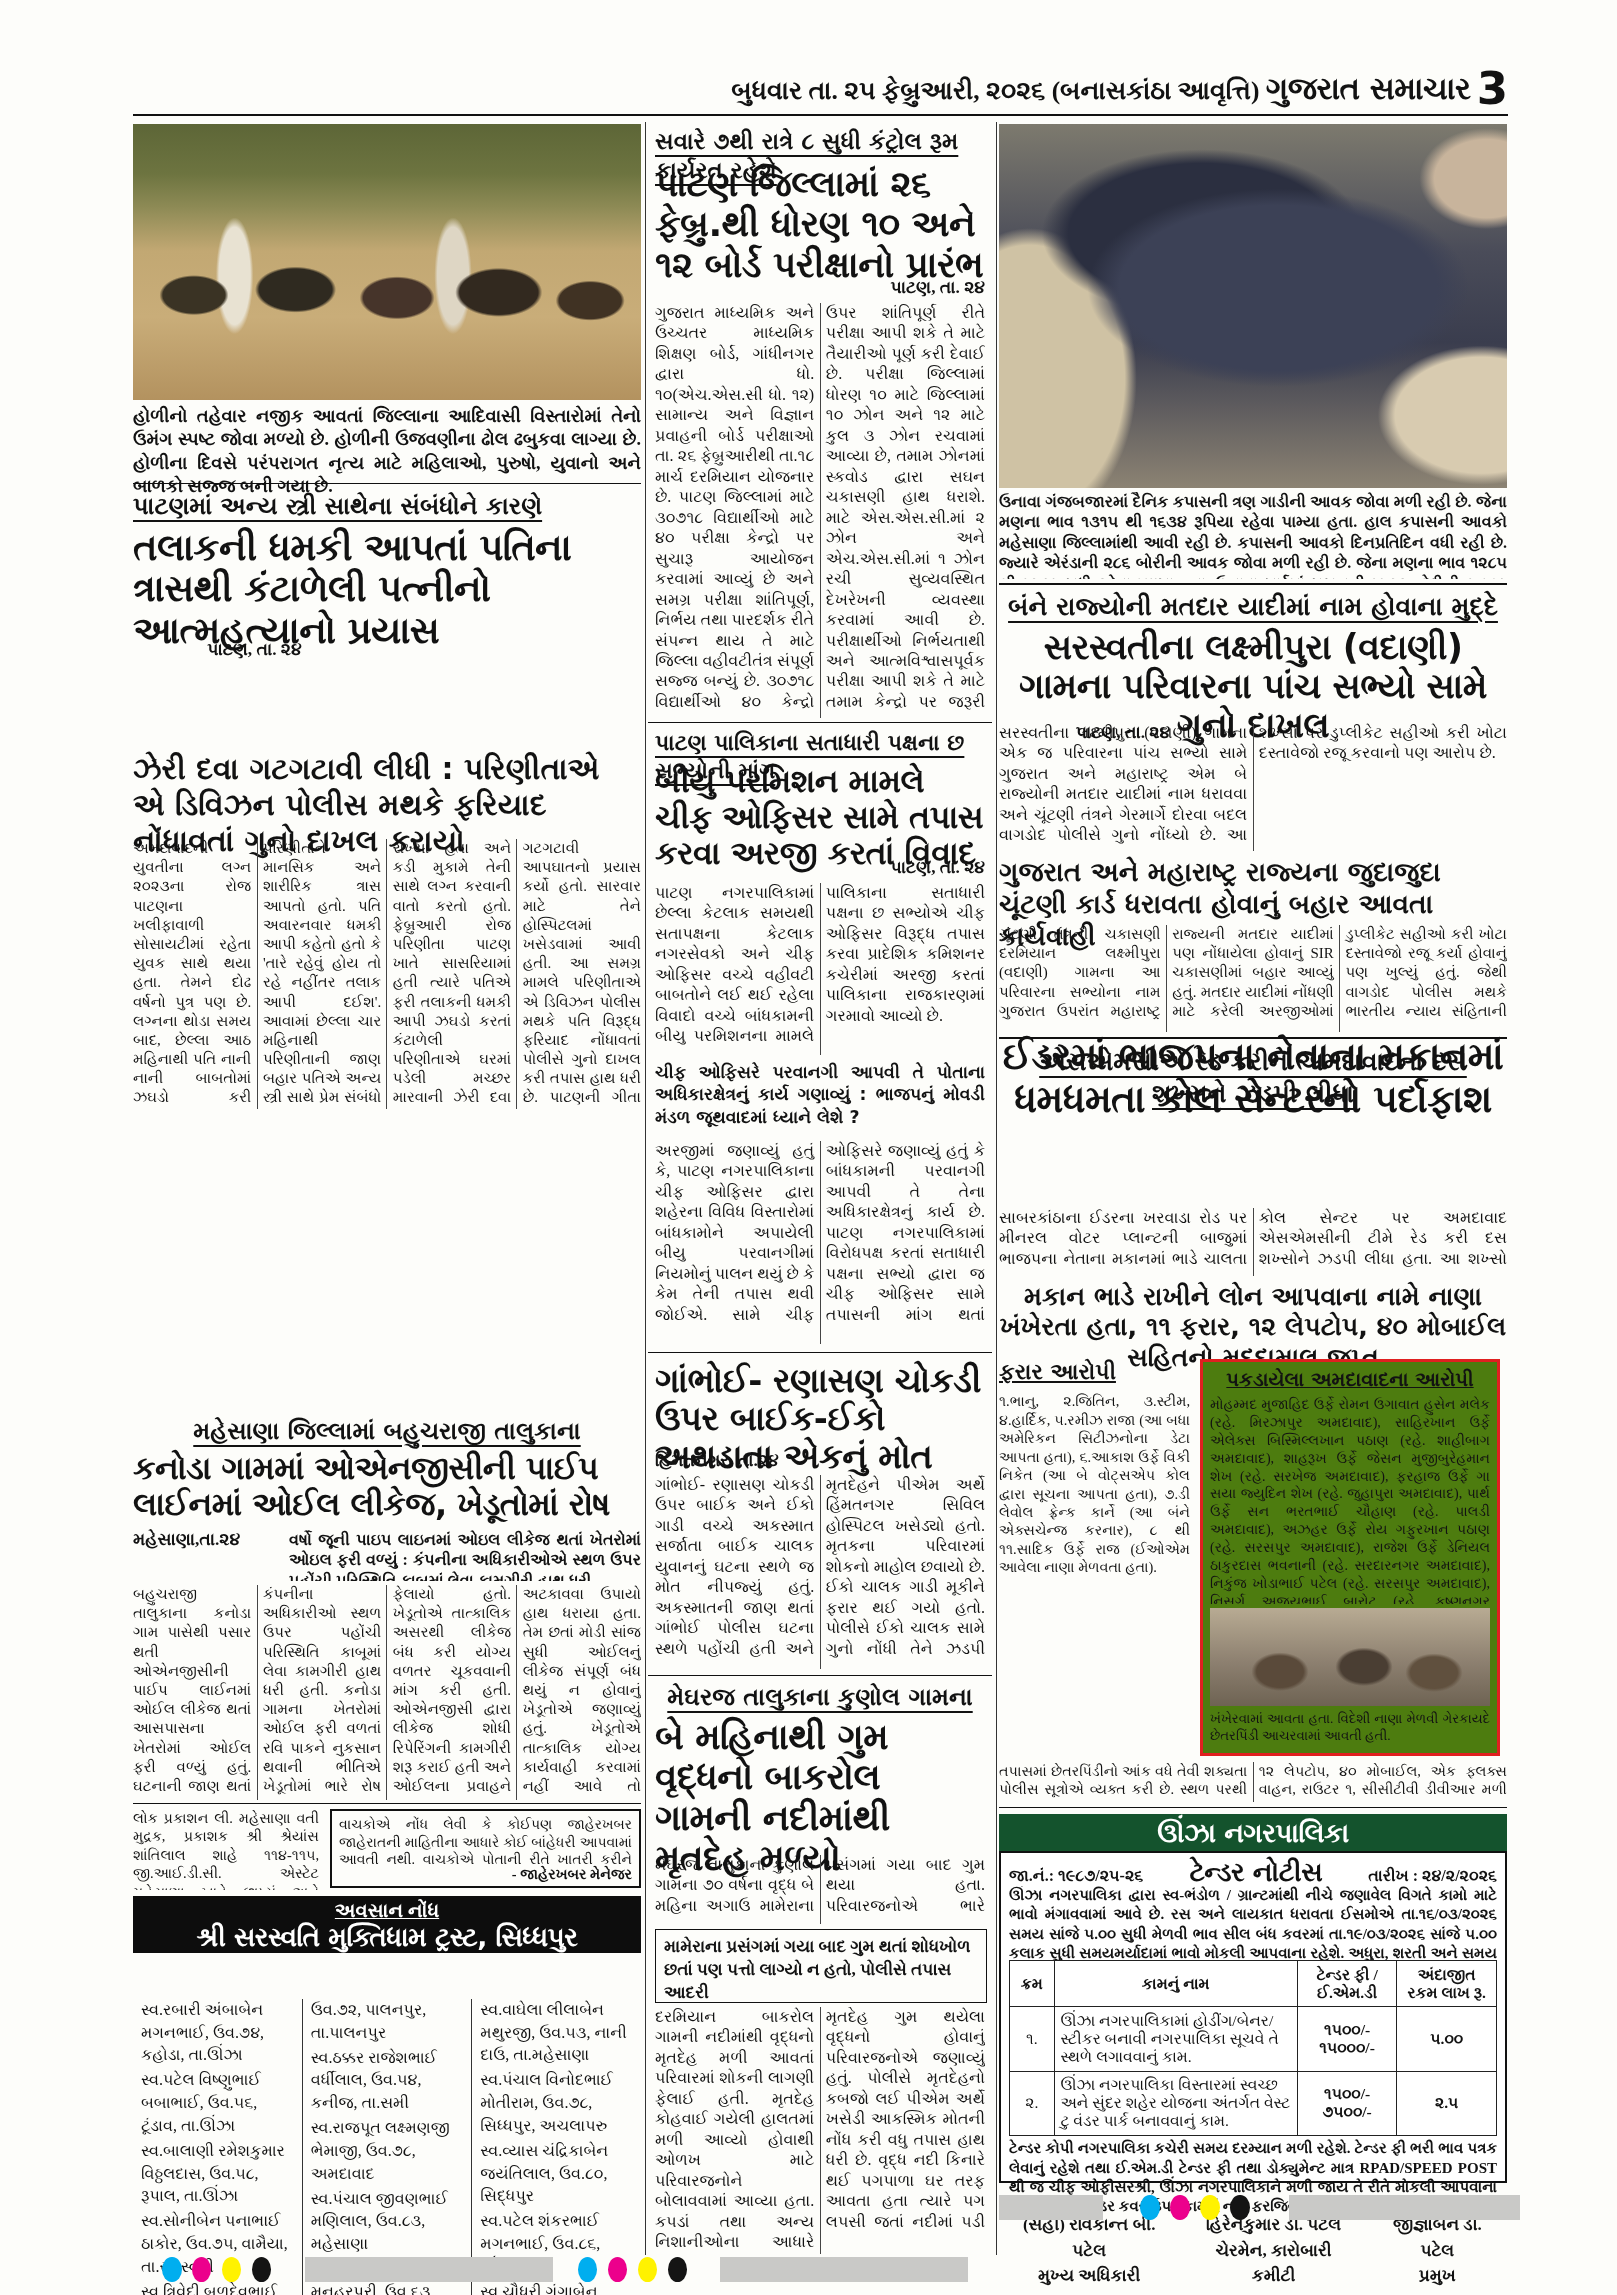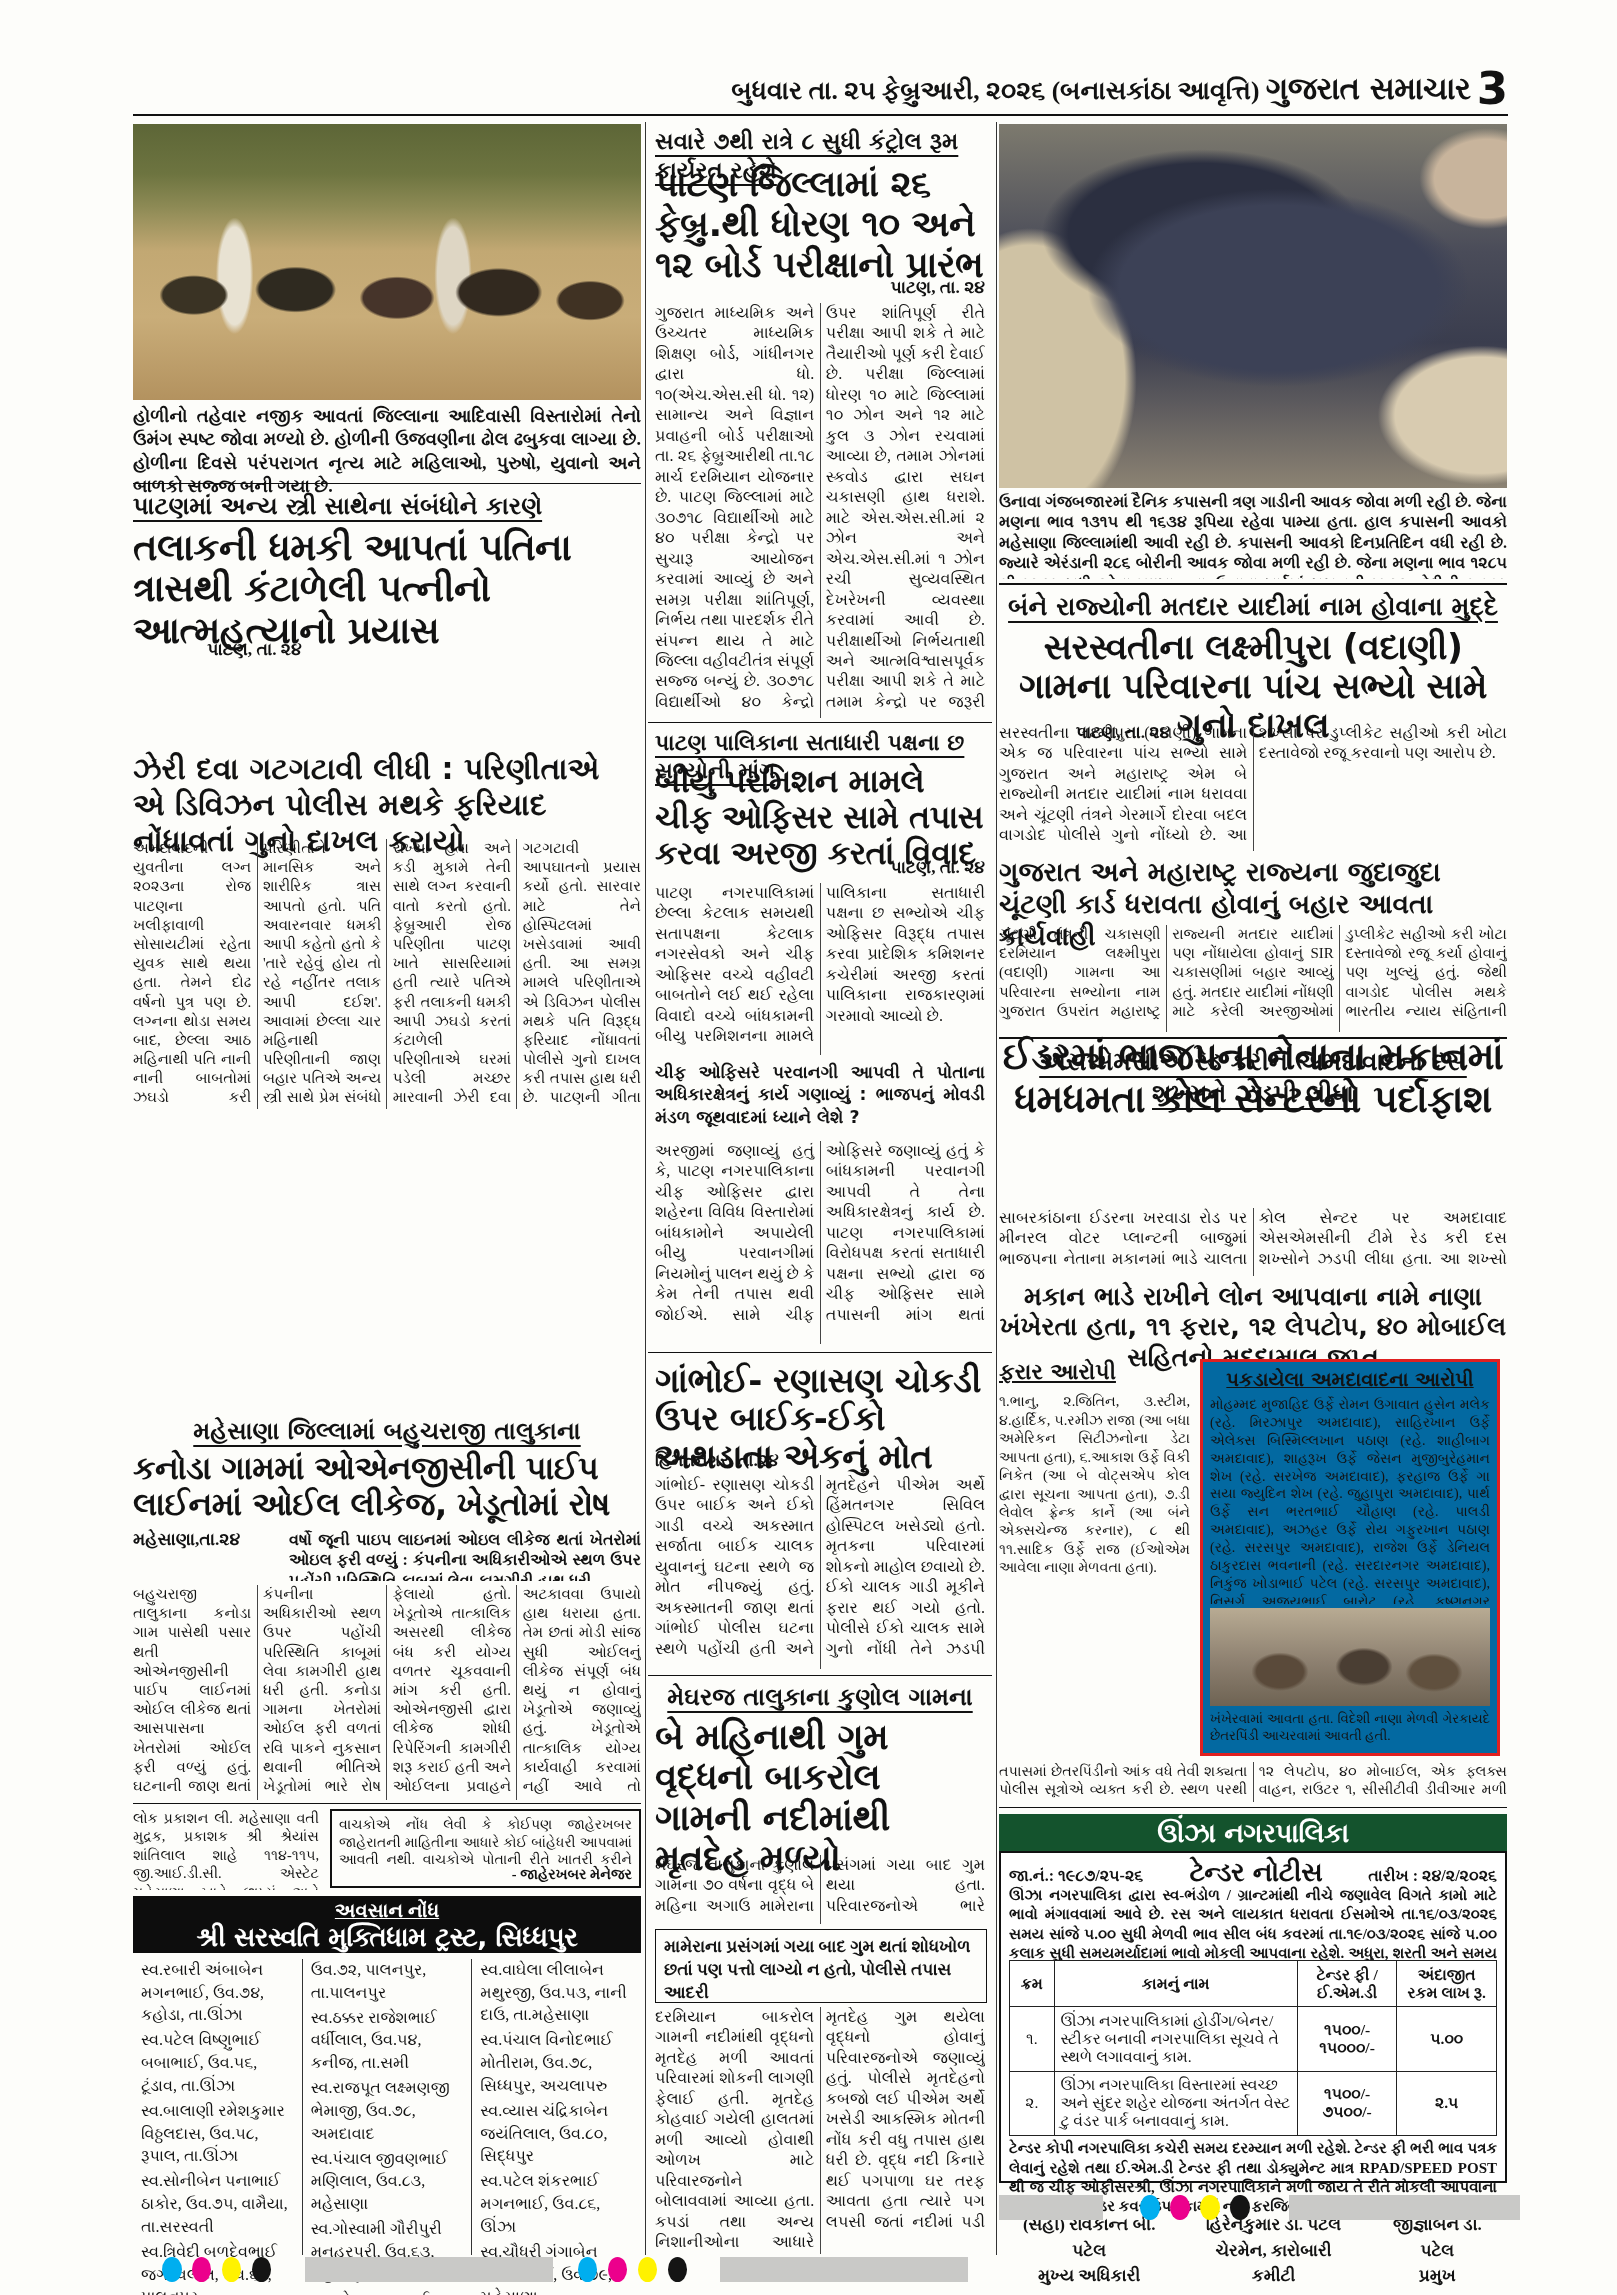--- a/index.html
+++ b/index.html
@@ -58,21 +58,21 @@
   
   .blackbar{background:#0d0d0d;color:#fff;text-align:center;}
   .border-box{border:2.3px solid #111;}
   .red-box{border:3.5px solid #e02020;}
   .tender-table{border-collapse:collapse;width:100%;font-size:15.6px;}
   .tender-table th,.tender-table td{border:1.7px solid #222;padding:4.6px 5.8px;vertical-align:middle;}
   .tender-table th{font-weight:bold;text-align:center;}
   .fee-cell,.amt-cell{text-align:center;width:87px;font-weight:bold;}
   .num-cell{text-align:center;width:32px;}
   .sign-row{display:flex;justify-content:space-between;text-align:center;font-weight:bold;font-size:17px;line-height:1.5;gap:27px;}
-  .obit-grid{display:flex;gap:0;}
+  .obit-grid{display:flex;gap:0;margin-top:40px;}
   .obit-col{flex:1;padding:0 8px;font-size:16px;line-height:1.42;}
   .obit-col + .obit-col{border-left:1.2px solid #333;}
   .obit-entry{margin-bottom:2.3px;}
   
   .dot{width:19.6px;height:25.4px;border-radius:50%;display:inline-block;margin-right:8px;}
   .graybar{background:#c9c9c7;height:25.4px;display:inline-block;vertical-align:top;}
   .inset-note{font-family:"DejaVu Sans",sans-serif;font-weight:bold;font-size:17.3px;line-height:1.3;text-align:justify;}
   .boxed-note{border:1.7px solid #111;padding:5.8px 8px;font-weight:bold;font-size:17px;line-height:1.35;}
 </style>
 </head>
@@ -186,21 +186,21 @@
   <div class="abs kicker" style="left:999px;top:1046px;width:508px;font-size:25.4px;text-align:center;">એસએમસીએ રેડ કરીને અમદાવાદના દસ શખ્સને ઝડપી લીધા</div>
   <div class="abs headline" style="left:999px;top:1035px;width:508px;height:120px;font-size:38px;text-align:center;">ઈડરમાં ભાજપના નેતાના મકાનમાં ધમધમતા કોલ સેન્ટરનો પર્દાફાશ</div>
   <div class="abs body-txt cols2" style="left:999px;top:1208px;width:508px;height:68px;">સાબરકાંઠાના ઈડરના ખરવાડા રોડ પર મીનરલ વોટર પ્લાન્ટની બાજુમાં ભાજપના નેતાના મકાનમાં ભાડે ચાલતા કોલ સેન્ટર પર અમદાવાદ એસએમસીની ટીમે રેડ કરી દસ શખ્સોને ઝડપી લીધા હતા. આ શખ્સો અમેરિકન નાગરિકોને લોન આપવાના બહાને ફોન કરી ડોલરમાં નાણાં ખંખેરતા હતા.</div>
   <div class="abs subhead" style="left:999px;top:1281px;width:508px;height:70px;font-size:25.4px;text-align:center;">મકાન ભાડે રાખીને લોન આપવાના નામે નાણા ખંખેરતા હતા, ૧૧ ફરાર, ૧૨ લેપટોપ, ૪૦ મોબાઈલ સહિતનો મુદ્દામાલ જપ્ત</div>
 
   <div class="abs" style="left:999px;top:1359px;width:191px;height:397px;">
     <div class="subhead" style="font-size:22px;text-decoration:underline;margin-bottom:7px;">ફરાર આરોપી</div>
     <div class="body-txt" style="font-size:14.4px;height:358px;">૧.ભાનુ, ૨.જિતિન, ૩.સ્ટીમ, ૪.હાર્દિક, ૫.રમીઝ રાજા (આ બધા અમેરિકન સિટીઝનોના ડેટા આપતા હતા), ૬.આકાશ ઉર્ફે વિકી નિકેત (આ બે વોટ્સએપ કોલ દ્વારા સૂચના આપતા હતા), ૭.ડી લેવોલ ફ્રેન્ક કાર્ને (આ બંને એક્સચેન્જ કરનાર), ૮ થી ૧૧.સાદિક ઉર્ફે રાજ (ઈઓએમ આવેલા નાણા મેળવતા હતા).</div>
   </div>
 
-  <div class="abs red-box" style="left:1200px;top:1359px;width:300px;height:397px;padding:5.8px 7px;box-sizing:border-box;background:#0369a1;">
+  <div class="abs red-box" style="left:1200px;top:1359px;width:300px;height:397px;padding:5.8px 7px;box-sizing:border-box;background:#4d7c0f;">
     <div class="subhead" style="font-size:19.6px;text-align:center;text-decoration:underline;margin-bottom:4.6px;">પકડાયેલા અમદાવાદના આરોપી</div>
     <div class="body-txt" style="font-size:14px;height:208px;">મોહમ્મદ મુજાહિદ ઉર્ફે રોમન ઉગાવાત હુસેન મલેક (રહે. મિરઝાપુર અમદાવાદ), સાહિરખાન ઉર્ફે એલેક્સ બિસ્મિલ્લખાન પઠાણ (રહે. શાહીબાગ અમદાવાદ), શાહરૂખ ઉર્ફે જેસન મુજીબુરેહમાન શેખ (રહે. સરખેજ અમદાવાદ), ફરહાજ ઉર્ફે ગા સયા જ્યુદિન શેખ (રહે. જુહાપુરા અમદાવાદ), પાર્થ ઉર્ફે સન ભરતભાઈ ચૌહાણ (રહે. પાલડી અમદાવાદ), અઝહર ઉર્ફે રોય ગફુરખાન પઠાણ (રહે. સરસપુર અમદાવાદ), રાજેશ ઉર્ફે ડેનિયલ ઠાકુરદાસ ભવનાની (રહે. સરદારનગર અમદાવાદ), નિકુંજ ખોડાભાઈ પટેલ (રહે. સરસપુર અમદાવાદ), નિસર્ગ અજયભાઈ બારોટ (રહે. કૃષ્ણનગર અમદાવાદ)</div>
     <div class="photo photo-accused" style="width:100%;height:98px;margin-top:4.6px;"></div>
     <div class="body-txt" style="font-size:13.3px;height:35px;margin-top:3.5px;">ખંખેરવામાં આવતા હતા. વિદેશી નાણા મેળવી ગેરકાયદે છેતરપિંડી આચરવામાં આવતી હતી.</div>
   </div>
 
   <div class="abs body-txt cols2" style="left:999px;top:1762px;width:508px;height:40px;font-size:14.4px;">તપાસમાં છેતરપિંડીનો આંક વધે તેવી શક્યતા પોલીસ સૂત્રોએ વ્યક્ત કરી છે. સ્થળ પરથી ૧૨ લેપટોપ, ૪૦ મોબાઈલ, એક ફ્લક્સ વાહન, રાઉટર ૧, સીસીટીવી ડીવીઆર મળી કુલ રૂ.૨૦.૩૩ લાખનો મુદ્દામાલ કબજે કરી અટકાયતીઓની પૂછપરછ હાથ ધરાઈ છે. જ્યારે અમદાવાદ સાઈબ્યુગલ શ્રમ અતિરેક વોન્ટેડ ઈસમોની શોધખોળ ચાલુ છે.</div>
   <div class="abs hsep" style="left:999px;top:1807px;width:508px;"></div>
 
   <div class="abs blackbar" style="left:999px;top:1814px;width:508px;height:37px;background:#14532d;">

